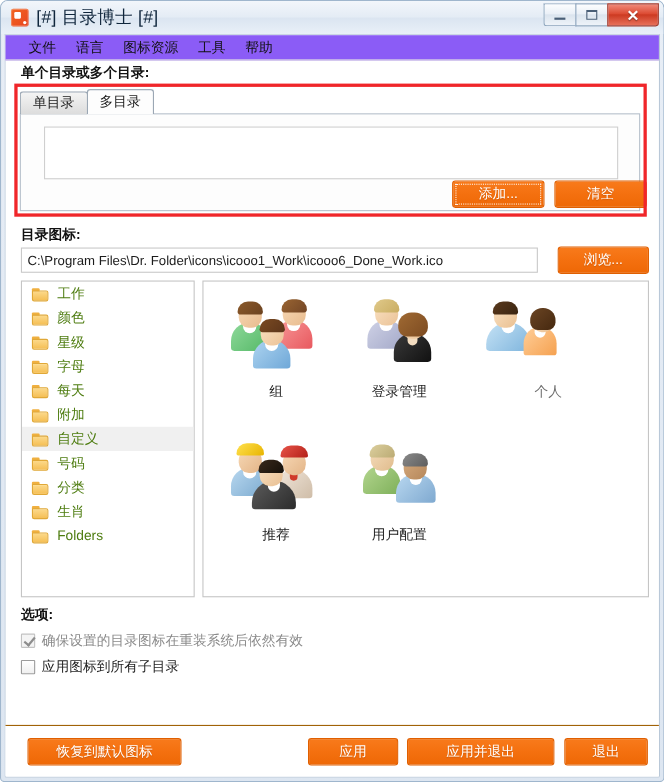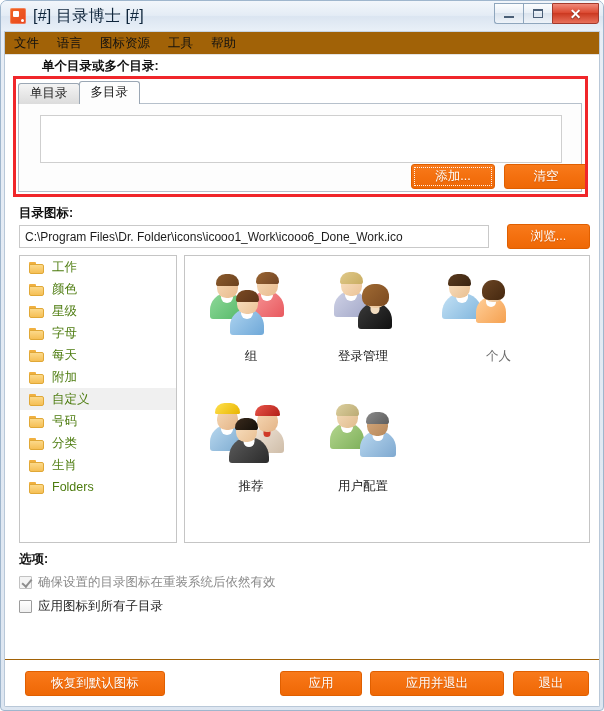--- a/index.html
+++ b/index.html
@@ -127,21 +127,22 @@
     flex-direction: column;
     position: relative;
     border-radius: 0 0 2px 2px;
   }
 
   
   #menubar {
     flex: 0 0 23px;
     display: flex;
     align-items: center;
-    background: #a16207;
+    padding-left: 12px;
+    background: #8b5cf6;
     border-bottom: 1px solid #e3e3e3;
     box-sizing: border-box;
   }
   .menu-item {
     font-size: 12.5px;
     color: #111111;
     padding: 2px 9px;
     cursor: default;
     white-space: nowrap;
   }
@@ -491,21 +492,21 @@
     <div id="menubar">
       <div class="menu-item">文件</div>
       <div class="menu-item">语言</div>
       <div class="menu-item">图标资源</div>
       <div class="menu-item">工具</div>
       <div class="menu-item">帮助</div>
     </div>
 
     <div id="content">
 
-      <div class="section-label" style="left:14px; top:3px;margin-left:23px;">单个目录或多个目录:</div>
+      <div class="section-label" style="left:14px; top:3px;">单个目录或多个目录:</div>
 
       <div id="red-box"></div>
 
       <div id="tabgroup">
         <div id="tabstrip">
           <div class="tab">单目录</div>
           <div class="tab active">多目录</div>
         </div>
         <div id="tabpanel">
           <textarea id="multi-dir-textarea" placeholder="" style=""></textarea>

